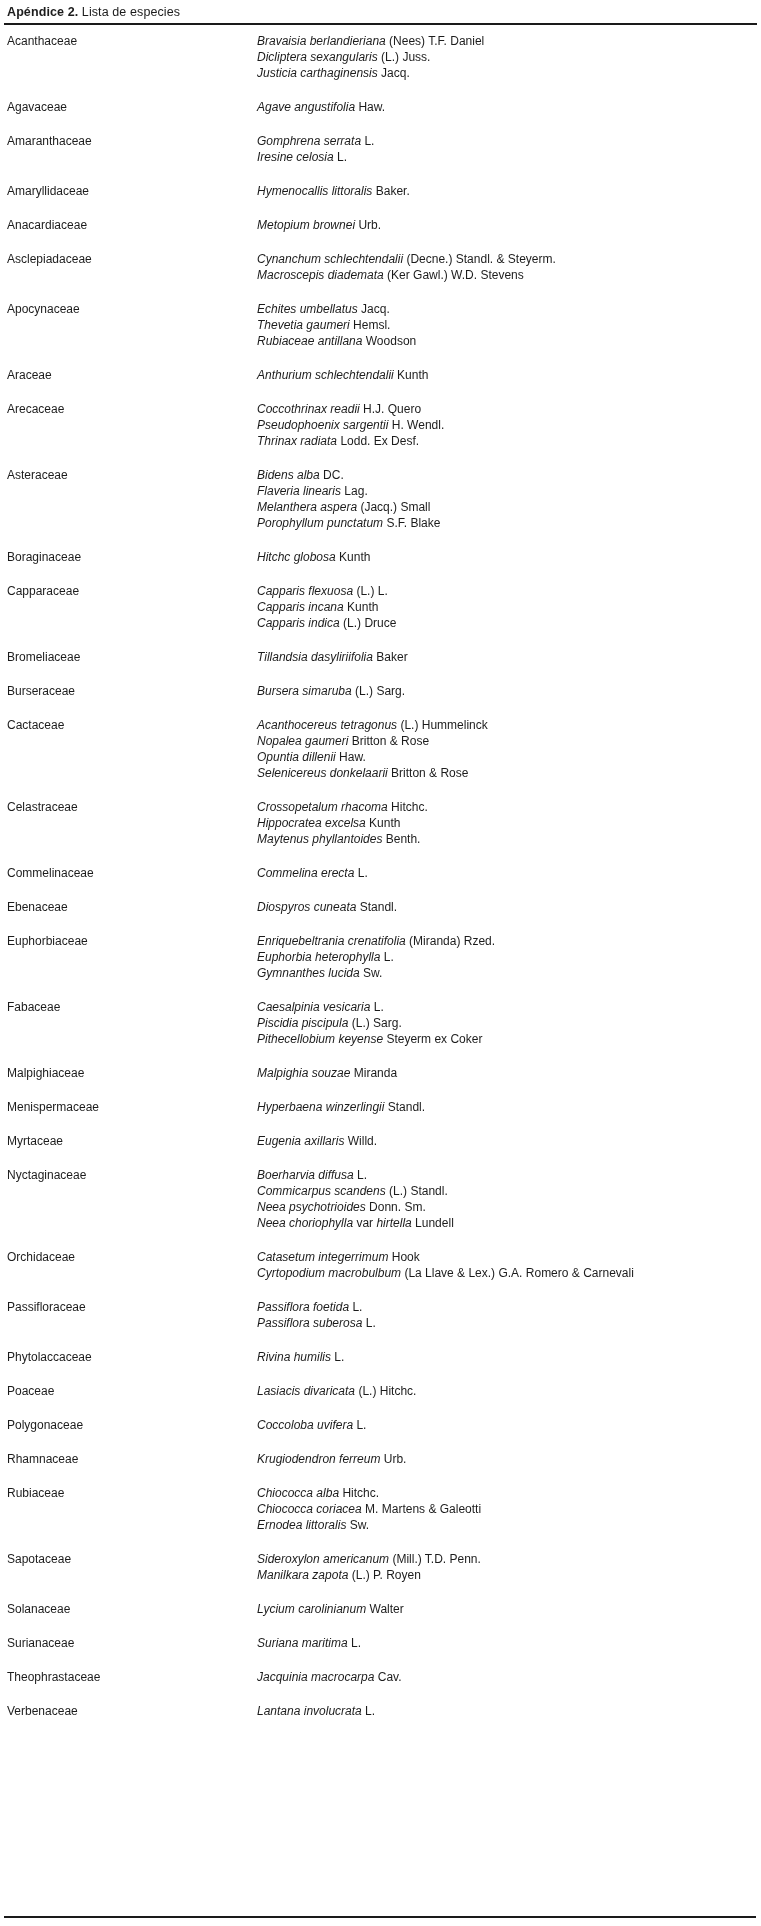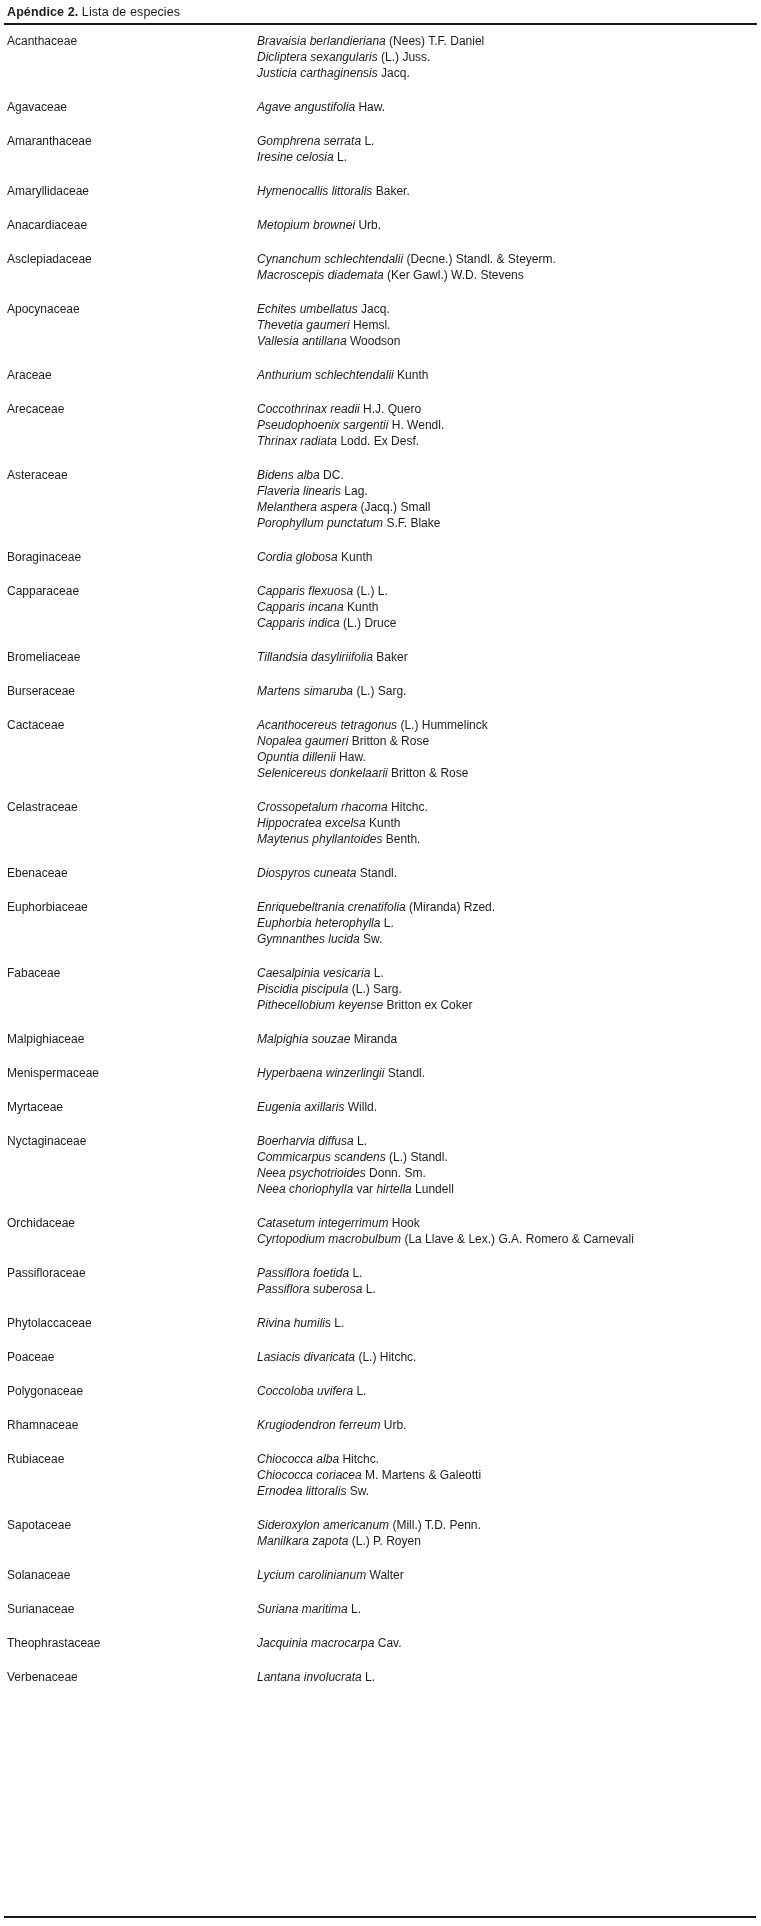--- a/index.html
+++ b/index.html
@@ -100,21 +100,21 @@
         <div class="species-cell">
           <div class="species-line"><span class="sci">Cynanchum schlechtendalii</span><span class="auth"> (Decne.) Standl. &amp; Steyerm.</span></div>
           <div class="species-line"><span class="sci">Macroscepis diademata</span><span class="auth"> (Ker Gawl.) W.D. Stevens</span></div>
         </div>
       </div>
       <div class="family-row">
         <div class="family-name">Apocynaceae</div>
         <div class="species-cell">
           <div class="species-line"><span class="sci">Echites umbellatus</span><span class="auth"> Jacq.</span></div>
           <div class="species-line"><span class="sci">Thevetia gaumeri</span><span class="auth"> Hemsl.</span></div>
-          <div class="species-line"><span class="sci">Vallesia antillana</span><span class="auth"> Woodson</span></div>
+          <div class="species-line"><span class="sci">Rubiaceae antillana</span><span class="auth"> Woodson</span></div>
         </div>
       </div>
       <div class="family-row">
         <div class="family-name">Araceae</div>
         <div class="species-cell">
           <div class="species-line"><span class="sci">Anthurium schlechtendalii</span><span class="auth"> Kunth</span></div>
         </div>
       </div>
       <div class="family-row">
         <div class="family-name">Arecaceae</div>
@@ -129,80 +129,86 @@
         <div class="species-cell">
           <div class="species-line"><span class="sci">Bidens alba</span><span class="auth"> DC.</span></div>
           <div class="species-line"><span class="sci">Flaveria linearis</span><span class="auth"> Lag.</span></div>
           <div class="species-line"><span class="sci">Melanthera aspera</span><span class="auth"> (Jacq.) Small</span></div>
           <div class="species-line"><span class="sci">Porophyllum punctatum</span><span class="auth"> S.F. Blake</span></div>
         </div>
       </div>
       <div class="family-row">
         <div class="family-name">Boraginaceae</div>
         <div class="species-cell">
-          <div class="species-line"><span class="sci">Cordia globosa</span><span class="auth"> Kunth</span></div>
+          <div class="species-line"><span class="sci">Hitchc globosa</span><span class="auth"> Kunth</span></div>
         </div>
       </div>
       <div class="family-row">
         <div class="family-name">Capparaceae</div>
         <div class="species-cell">
           <div class="species-line"><span class="sci">Capparis flexuosa</span><span class="auth"> (L.) L.</span></div>
           <div class="species-line"><span class="sci">Capparis incana</span><span class="auth"> Kunth</span></div>
           <div class="species-line"><span class="sci">Capparis indica</span><span class="auth"> (L.) Druce</span></div>
         </div>
       </div>
       <div class="family-row">
         <div class="family-name">Bromeliaceae</div>
         <div class="species-cell">
           <div class="species-line"><span class="sci">Tillandsia dasyliriifolia</span><span class="auth"> Baker</span></div>
         </div>
       </div>
       <div class="family-row">
         <div class="family-name">Burseraceae</div>
         <div class="species-cell">
-          <div class="species-line"><span class="sci">Martens simaruba</span><span class="auth"> (L.) Sarg.</span></div>
+          <div class="species-line"><span class="sci">Bursera simaruba</span><span class="auth"> (L.) Sarg.</span></div>
         </div>
       </div>
       <div class="family-row">
         <div class="family-name">Cactaceae</div>
         <div class="species-cell">
           <div class="species-line"><span class="sci">Acanthocereus tetragonus</span><span class="auth"> (L.) Hummelinck</span></div>
           <div class="species-line"><span class="sci">Nopalea gaumeri</span><span class="auth"> Britton &amp; Rose</span></div>
           <div class="species-line"><span class="sci">Opuntia dillenii</span><span class="auth"> Haw.</span></div>
           <div class="species-line"><span class="sci">Selenicereus donkelaarii</span><span class="auth"> Britton &amp; Rose</span></div>
         </div>
       </div>
       <div class="family-row">
         <div class="family-name">Celastraceae</div>
         <div class="species-cell">
           <div class="species-line"><span class="sci">Crossopetalum rhacoma</span><span class="auth"> Hitchc.</span></div>
           <div class="species-line"><span class="sci">Hippocratea excelsa</span><span class="auth"> Kunth</span></div>
           <div class="species-line"><span class="sci">Maytenus phyllantoides</span><span class="auth"> Benth.</span></div>
         </div>
       </div>
       <div class="family-row">
+        <div class="family-name">Commelinaceae</div>
+        <div class="species-cell">
+          <div class="species-line"><span class="sci">Commelina erecta</span><span class="auth"> L.</span></div>
+        </div>
+      </div>
+      <div class="family-row">
         <div class="family-name">Ebenaceae</div>
         <div class="species-cell">
           <div class="species-line"><span class="sci">Diospyros cuneata</span><span class="auth"> Standl.</span></div>
         </div>
       </div>
       <div class="family-row">
         <div class="family-name">Euphorbiaceae</div>
         <div class="species-cell">
           <div class="species-line"><span class="sci">Enriquebeltrania crenatifolia</span><span class="auth"> (Miranda) Rzed.</span></div>
           <div class="species-line"><span class="sci">Euphorbia heterophylla</span><span class="auth"> L.</span></div>
           <div class="species-line"><span class="sci">Gymnanthes lucida</span><span class="auth"> Sw.</span></div>
         </div>
       </div>
       <div class="family-row">
         <div class="family-name">Fabaceae</div>
         <div class="species-cell">
           <div class="species-line"><span class="sci">Caesalpinia vesicaria</span><span class="auth"> L.</span></div>
           <div class="species-line"><span class="sci">Piscidia piscipula</span><span class="auth"> (L.) Sarg.</span></div>
-          <div class="species-line"><span class="sci">Pithecellobium keyense</span><span class="auth"> Britton ex Coker</span></div>
+          <div class="species-line"><span class="sci">Pithecellobium keyense</span><span class="auth"> Steyerm ex Coker</span></div>
         </div>
       </div>
       <div class="family-row">
         <div class="family-name">Malpighiaceae</div>
         <div class="species-cell">
           <div class="species-line"><span class="sci">Malpighia souzae</span><span class="auth"> Miranda</span></div>
         </div>
       </div>
       <div class="family-row">
         <div class="family-name">Menispermaceae</div>

